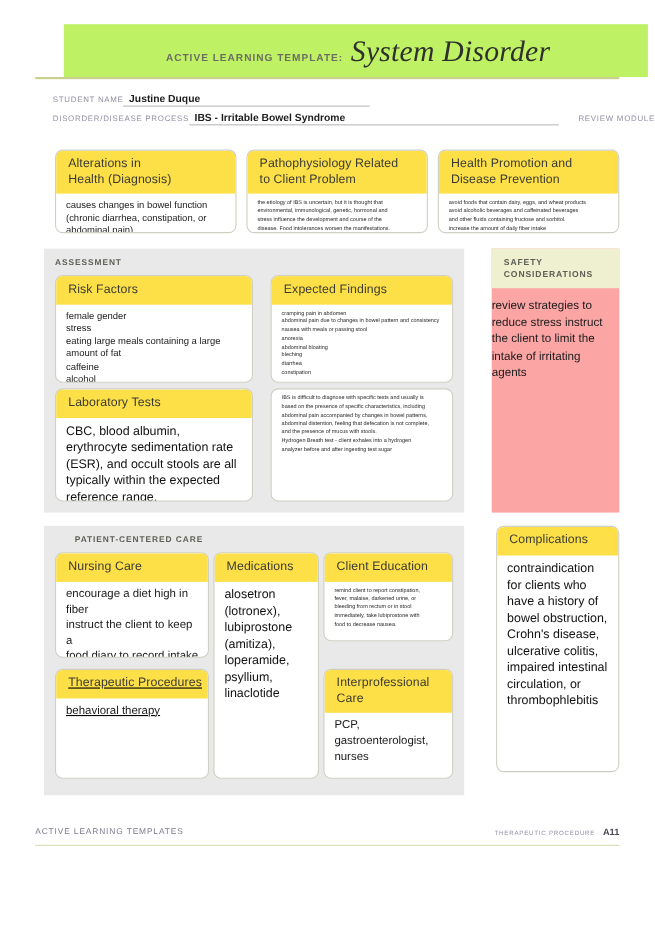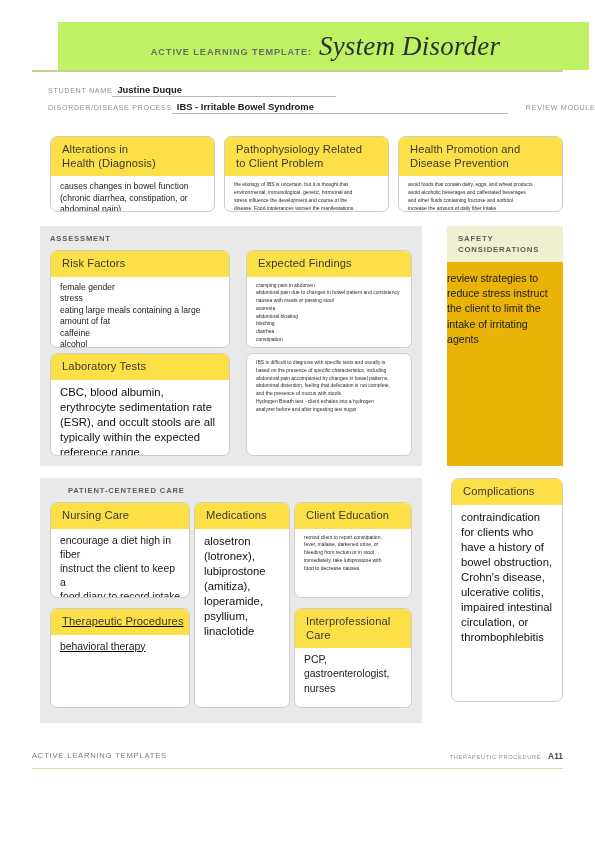--- a/index.html
+++ b/index.html
@@ -123,21 +123,21 @@
   .panel-title {
     position: absolute;
     font-size: 7.6px;
     font-weight: 700;
     letter-spacing: 0.85px;
     color: #5d5e55;
     text-transform: uppercase;
   }
   .side-panel {
     position: absolute;
-    background: #eab308;
+    background: #fca5a5;
   }
   .side-head {
     background: #eef0cf;
     padding: 7px 0 6px 11px;
   }
   .side-head .sh-line {
     font-size: 7.8px;
     font-weight: 700;
     letter-spacing: 0.8px;
     color: #5d5e55;
@@ -331,21 +331,21 @@
 
   <div class="card" style="left:194px; top:502px; width:96px; height:206px;">
     <div class="card-head">
       <div class="ttl">Medications</div>
     </div>
     <div class="card-body">
       <div class="body-xl line">alosetron (lotronex), lubiprostone (amitiza), loperamide, psyllium, linaclotide</div>
     </div>
   </div>
 
-  <div class="card" style="left:294px; top:502px; width:118px; height:96px;">
+  <div class="card" style="left:294px; top:502px; width:118px; height:81px;">
     <div class="card-head">
       <div class="ttl">Client Education</div>
     </div>
     <div class="card-body">
       <div class="body-sm line">remind client to report constipation,
 fever, malaise, darkened urine, or
 bleeding from rectum or in stool
 immediately, take lubiprostone with
 food to decrease nausea.</div>
     </div>

